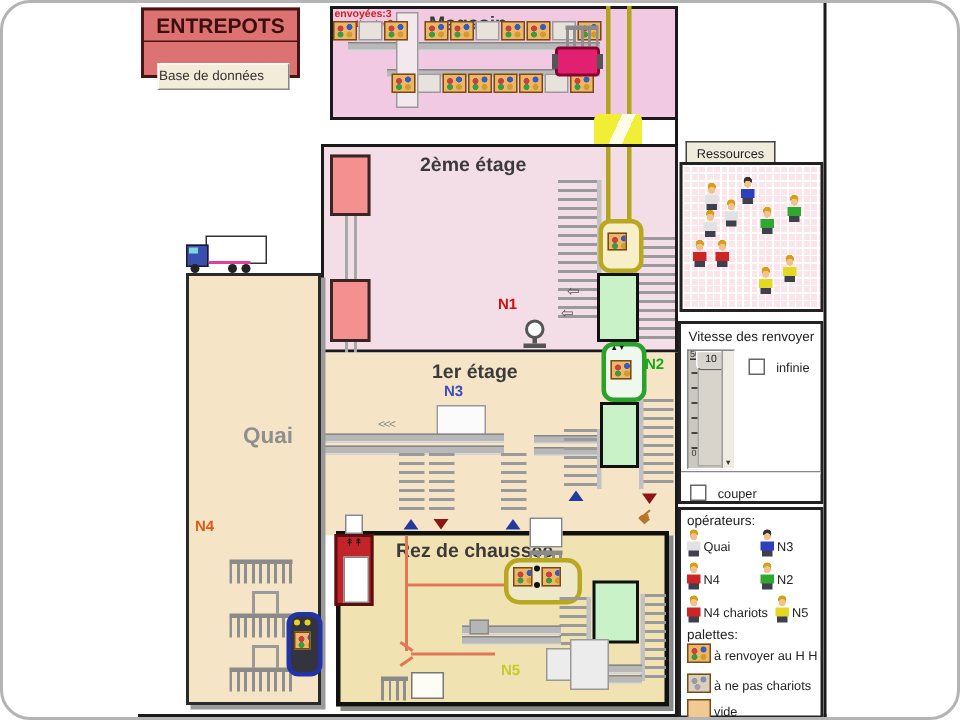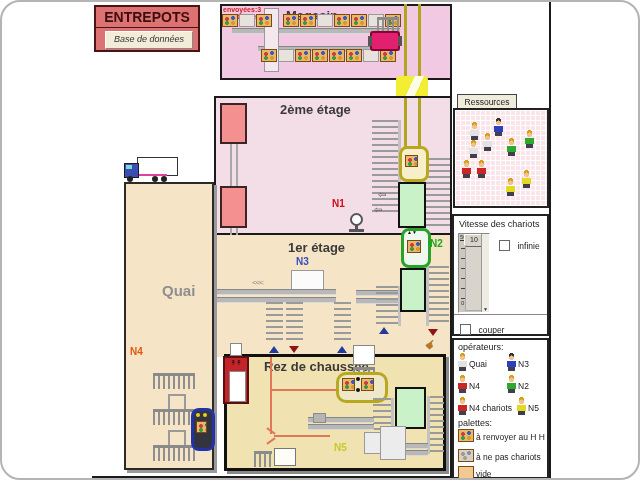--- a/index.html
+++ b/index.html
@@ -12,23 +12,23 @@
   .nlabel{font-weight:bold;font-size:10px;}
   .tiny{font-size:7px;color:#cc2222;line-height:7px;font-weight:bold;}
 
   
   .frame{position:absolute;background:#1a1a1a;}
 
   
   #hdr-title{left:92px;top:3px;width:106px;height:24px;background:#dd7272;border:2px solid #4a1414;
              text-align:center;font-weight:bold;font-size:14px;color:#3c0e0e;line-height:21px;}
   #hdr-db{left:92px;top:26px;width:106px;height:24px;background:#dd7272;border:2px solid #4a1414;border-top:none;}
-  #db-btn{position:absolute;left:9px;top:3px;width:86px;height:16px;background:#f2ecd8;
+  #db-btn{position:absolute;left:9px;top:14px;width:86px;height:16px;background:#f2ecd8;
           border:1px solid #888;border-top-color:#fff;border-left-color:#fff;
-          font-size:9px;color:#333;text-align:center;line-height:15px;font-style:italic;}
+          font-size:9px;color:#333;line-height:15px;}
 
   
   #magasin{left:218px;top:2px;width:232px;height:76px;background:#f1c9e3;border:2px solid #1a1a1a;}
   #floor2{left:212px;top:94px;width:238px;height:139px;background:#f3dde6;border:2px solid #1a1a1a;}
   #floor1{left:213px;top:233px;width:235px;height:122px;background:#f5e5c6;}
   #quai{left:122px;top:180px;width:90px;height:288px;background:#f5e5c6;border:2px solid #2a2a2a;box-shadow:3px 3px 0 #9a9a9a;}
   #rdc{left:222px;top:352px;width:222px;height:117px;background:#f1e2b1;border:3px solid #111;box-shadow:3px 3px 0 #8a8a8a;}
 
   
   .belt{position:absolute;height:4px;background:#b8b8b8;border-top:1px solid #868686;border-bottom:1px solid #d9d9d9;}
@@ -324,21 +324,21 @@
     <div class="person" style="left:13px;top:30px;--shirt:#e2e2e2;"></div>
     <div class="person" style="left:51px;top:28px;--shirt:#2fa82f;"></div>
     <div class="person" style="left:69px;top:20px;--shirt:#2fa82f;"></div>
     <div class="person" style="left:6px;top:50px;--shirt:#cc2525;"></div>
     <div class="person" style="left:21px;top:50px;--shirt:#cc2525;"></div>
     <div class="person" style="left:50px;top:68px;--shirt:#e3d922;"></div>
     <div class="person" style="left:66px;top:60px;--shirt:#e3d922;"></div>
   </div>
 
   <div class="panel" style="left:450px;top:212px;width:97px;height:122px;">
-    <div class="t" style="left:5px;top:3px;font-size:9px;color:#222;">Vitesse des chariots</div>
+    <div class="t" style="left:5px;top:3px;font-size:9px;color:#222;">Vitesse des renvoyer</div>
     <div id="slider">
       <div class="lmax">50</div>
       <div class="track"></div>
       <div class="ticks"></div>
       <div class="thumb">10</div>
       <div class="lmin">0</div>
       <div class="sbar"></div>
       <div class="sarr">▼</div>
     </div>
     <div class="box" style="left:45px;top:20px;">

